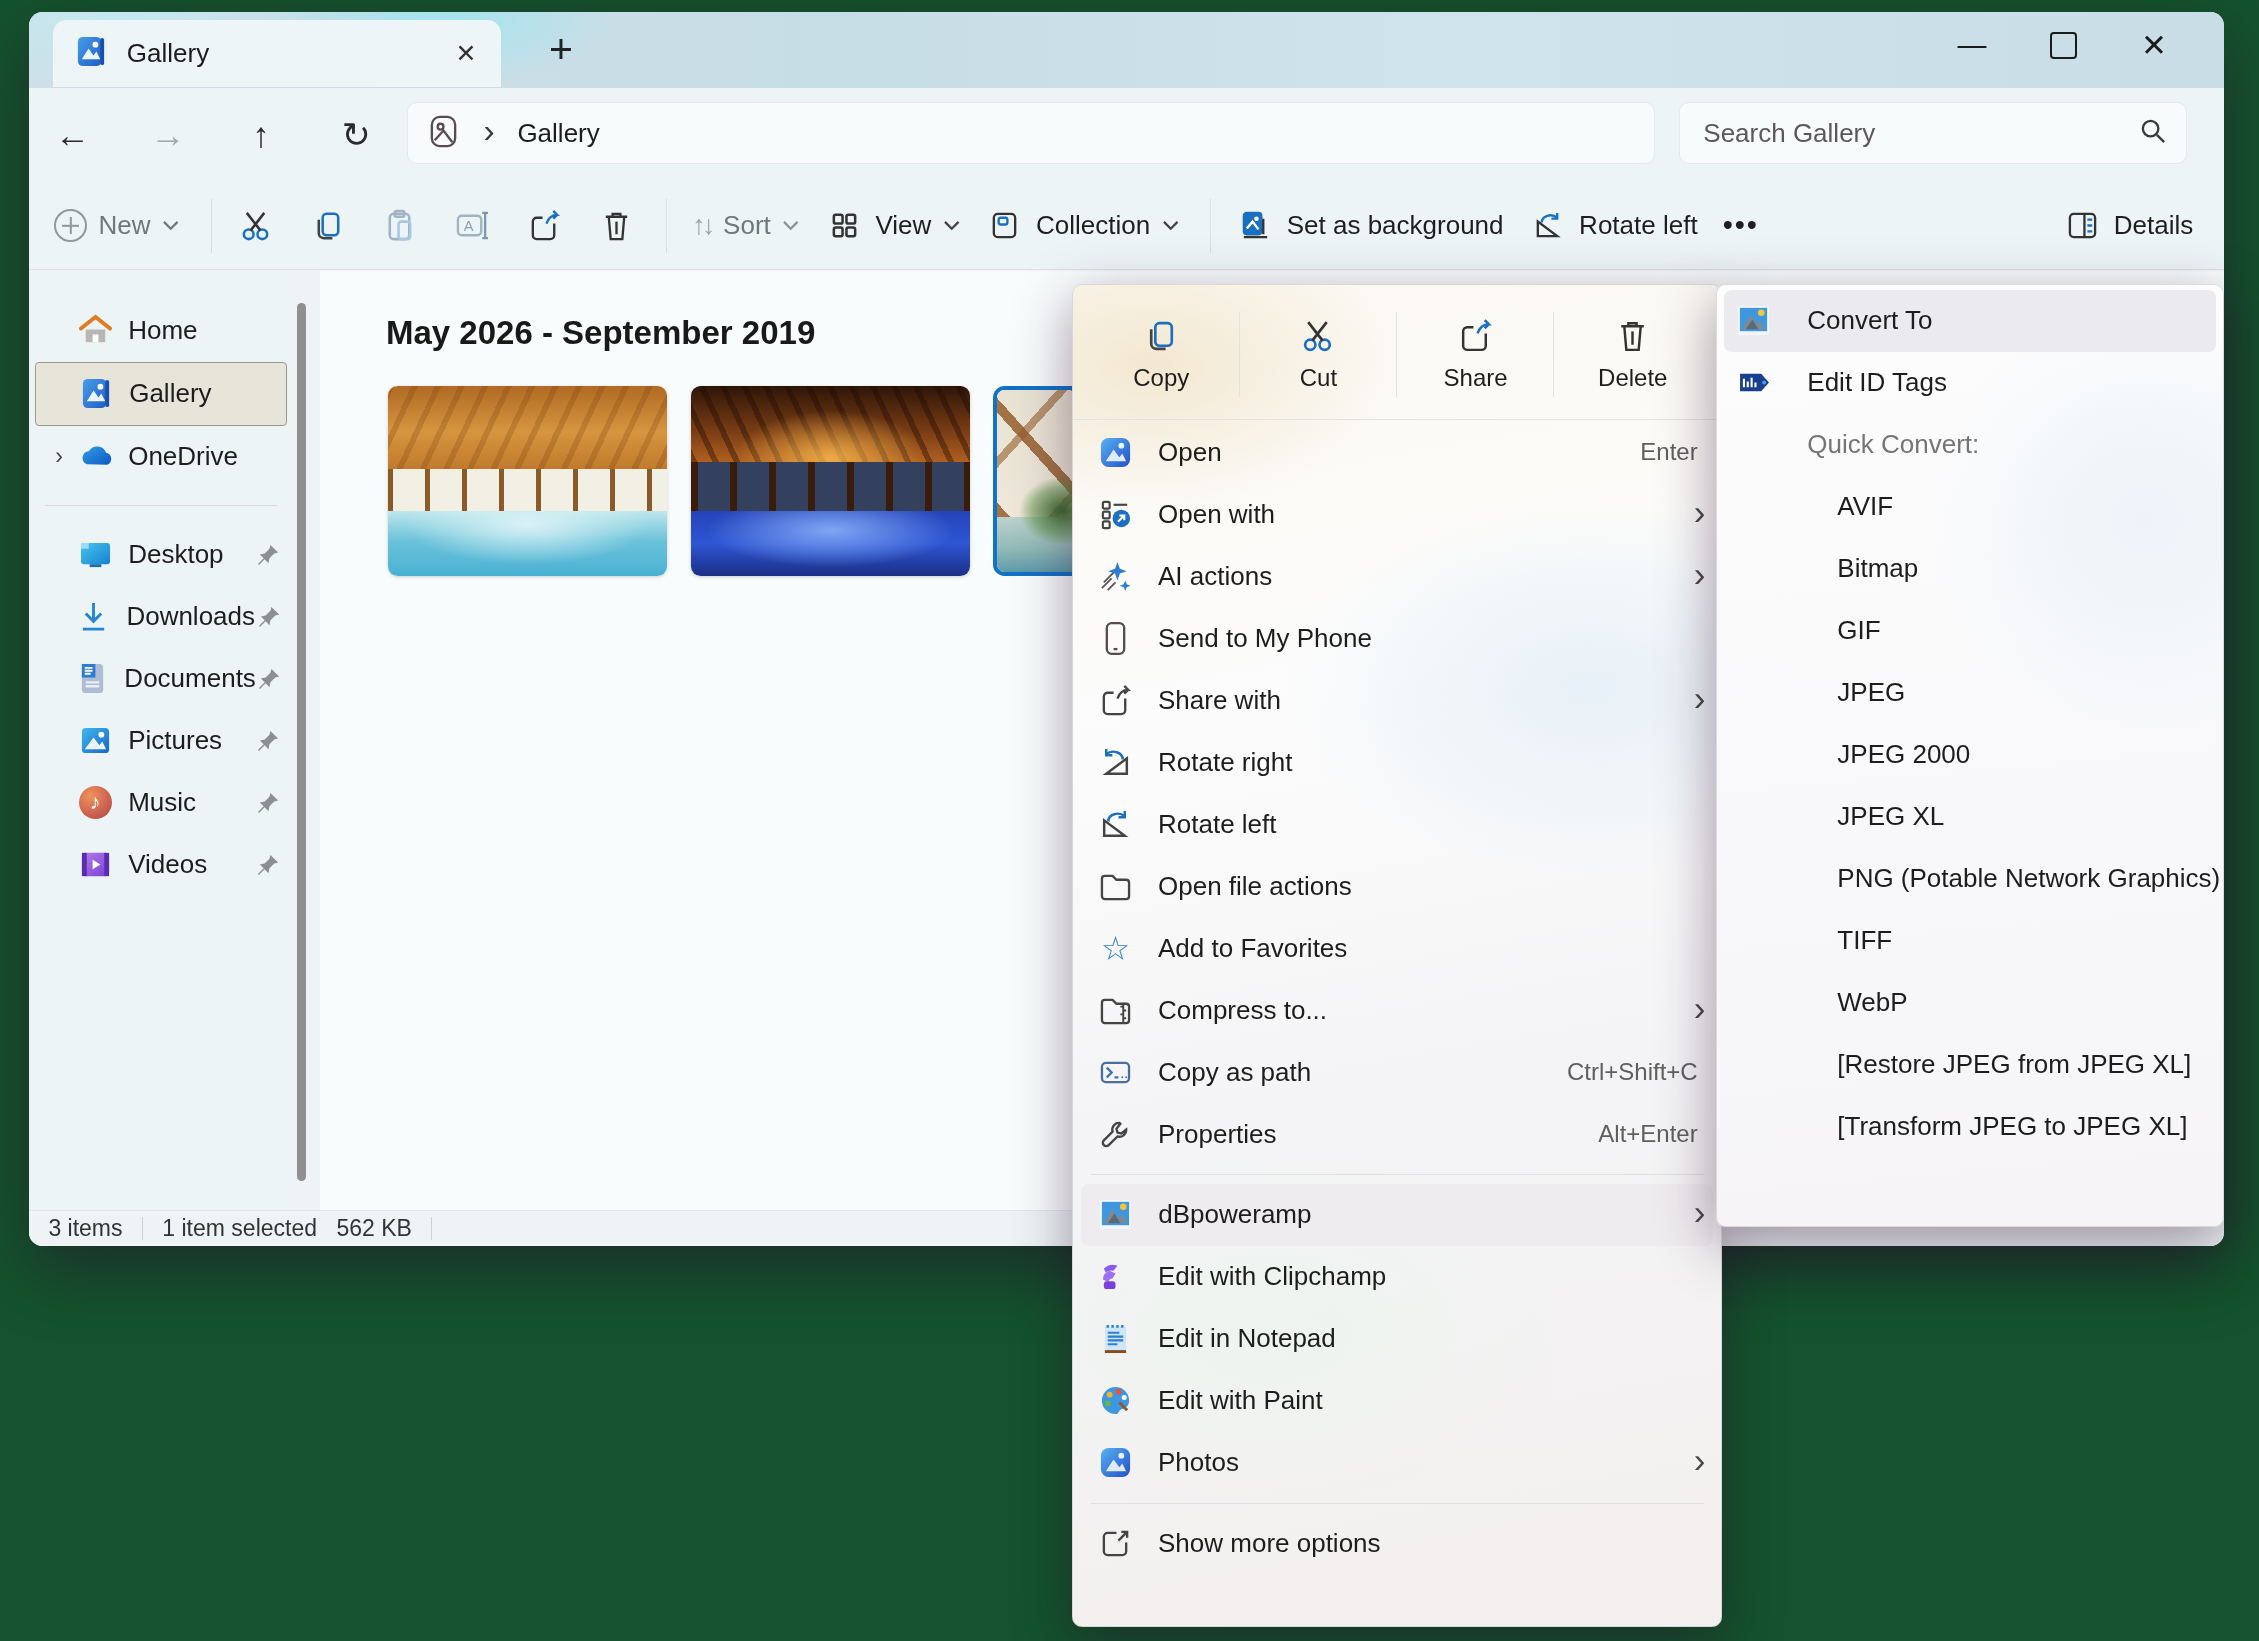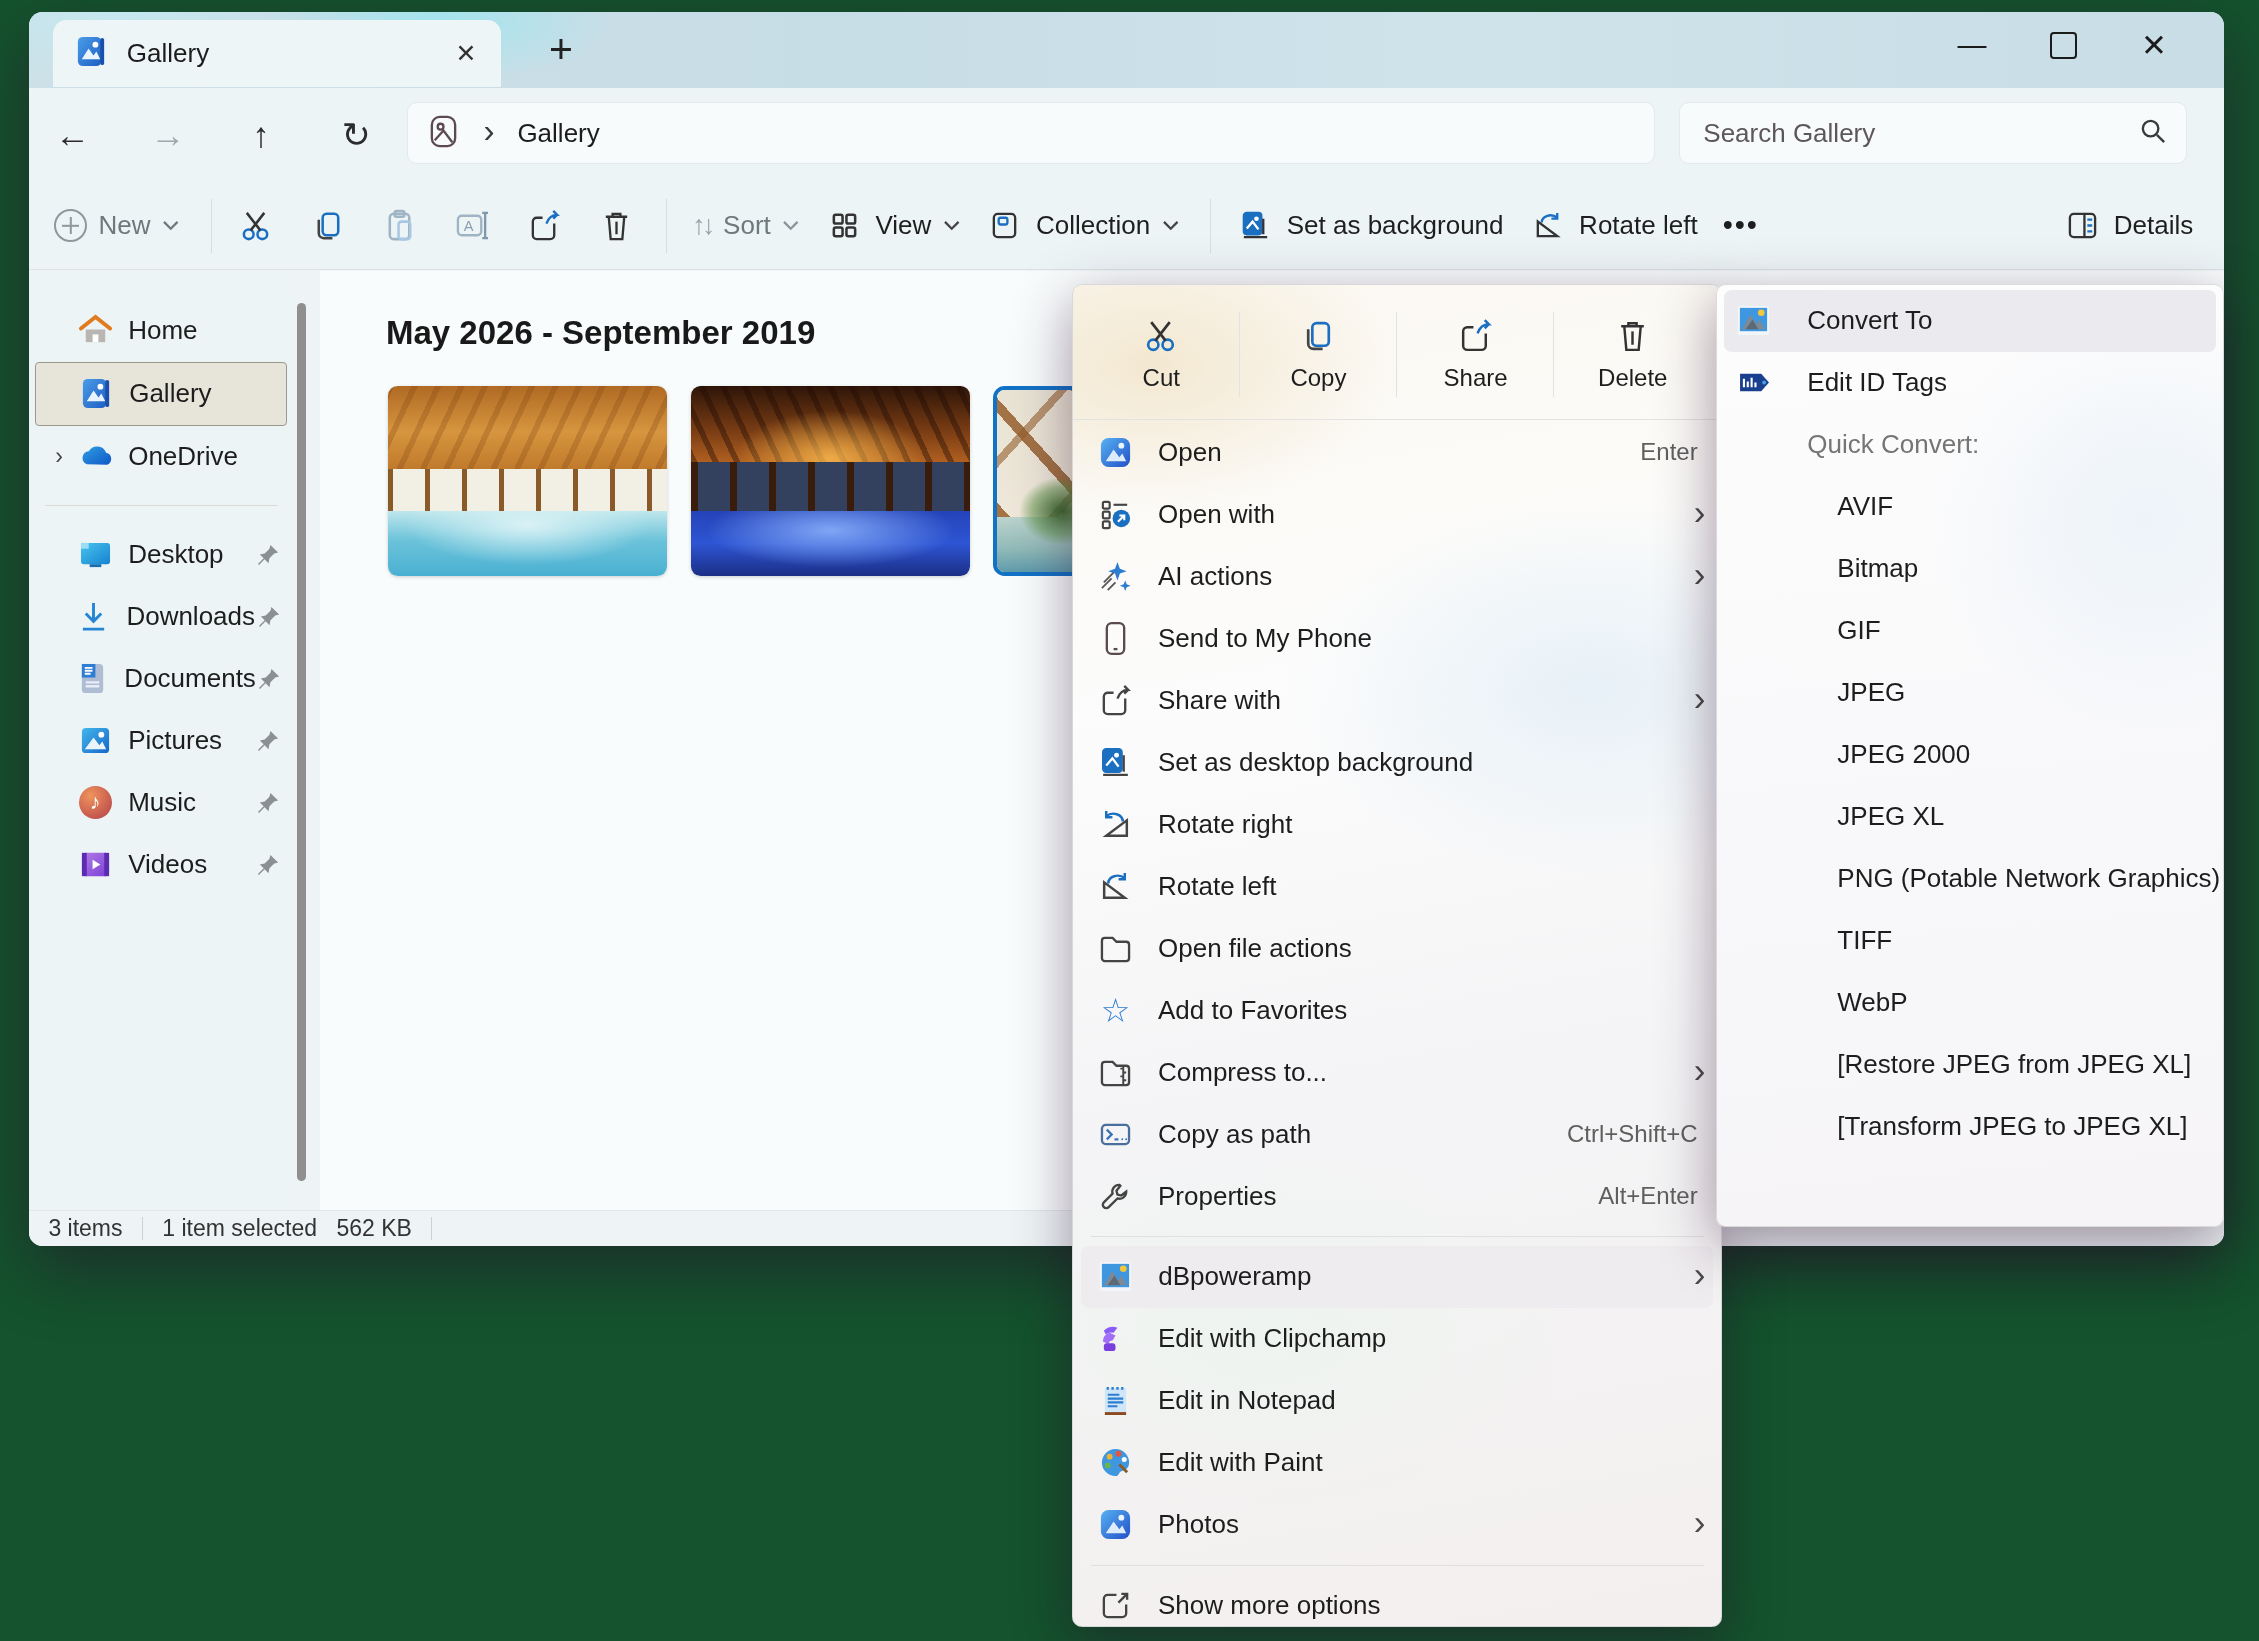--- a/index.html
+++ b/index.html
@@ -500,32 +500,32 @@
       <span class="st-text">1 item selected</span>
       <span class="st-text">562 KB</span>
       <span class="st-div"></span>
     </div>
   </div>
 
   <div class="cmenu">
     <div class="cmd-row">
       <div class="cmd">
         <svg width="37" height="37" viewBox="0 0 36 36" fill="none" stroke="#1b6fc0" stroke-width="2.6">
+          <rect x="12" y="6" width="16" height="22" rx="4"></rect>
+            <path d="M8 12 v14 a5 5 0 0 0 5 5 h9" stroke="#444"></path>
+          </svg>
+        <span class="cmd-label">Copy</span>
+      </div>
+      <div class="cmd">
+        <svg width="37" height="37" viewBox="0 0 36 36" fill="none" stroke="#1b6fc0" stroke-width="2.6">
           <circle cx="10" cy="27" r="5"></circle>
             <circle cx="24" cy="27" r="5"></circle>
             <path d="M12 23 L26 5 M22 23 L8 5" stroke="#333"></path>
           </svg>
         <span class="cmd-label">Cut</span>
-      </div>
-      <div class="cmd">
-        <svg width="37" height="37" viewBox="0 0 36 36" fill="none" stroke="#1b6fc0" stroke-width="2.6">
-          <rect x="12" y="6" width="16" height="22" rx="4"></rect>
-            <path d="M8 12 v14 a5 5 0 0 0 5 5 h9" stroke="#444"></path>
-          </svg>
-        <span class="cmd-label">Copy</span>
       </div>
       <div class="cmd">
         <svg width="37" height="37" viewBox="0 0 36 36" fill="none" stroke="#333" stroke-width="2.4">
           <path d="M28 16 v12 a4 4 0 0 1 -4 4 H10 a4 4 0 0 1 -4 -4 V14 a4 4 0 0 1 4 -4 h6"></path>
           <path d="M20 16 c2 -6 6 -9 11 -9 l-4 -4 M31 7 l-4 4" stroke="#1b6fc0"></path>
           </svg>
         <span class="cmd-label">Share</span>
       </div>
       <div class="cmd">
         <svg width="35" height="37" viewBox="0 0 34 36" fill="none" stroke="#333" stroke-width="2.4">
@@ -593,31 +593,20 @@
         <svg width="35" height="35" viewBox="0 0 36 36" fill="none" stroke="#444" stroke-width="2.4">
           <path d="M28 16 v12 a4 4 0 0 1 -4 4 H10 a4 4 0 0 1 -4 -4 V14 a4 4 0 0 1 4 -4 h6"></path>
           <path d="M20 16 c2 -6 6 -9 11 -9 l-4 -4 M31 7 l-4 4"></path>
           </svg>
       </span>
       <span class="mlabel">Share with</span>
       <span class="mchev">›</span>
     </div>
     <div class="mrow">
       <span class="mi">
-        <svg width="35" height="35" viewBox="0 0 34 34" fill="none" stroke="#444" stroke-width="2.2">
-          <rect x="5" y="4" width="18" height="22" rx="3" fill="#1b6fc0" stroke="#1b6fc0"></rect>
-          <path d="M8 20 L14 13 L20 21" stroke="#fff"></path>
-            <circle cx="18" cy="10" r="2.4" fill="#fff" stroke="none"></circle>
-          <path d="M5 29 h24 M25 10 v16" stroke="#444"></path>
-          </svg>
-      </span>
-      <span class="mlabel">Set as desktop background</span>
-    </div>
-    <div class="mrow">
-      <span class="mi">
         <svg width="35" height="35" viewBox="0 0 34 34" fill="none" stroke-width="2.4">
           <path d="M24 14 C24 7 14 4 8 9" stroke="#1b6fc0"></path>
             <path d="M8 4 v6 h6" stroke="#1b6fc0"></path>
           <path d="M28 28 L8 28 L28 13 Z" stroke="#444"></path>
           </svg>
       </span>
       <span class="mlabel">Rotate right</span>
     </div>
     <div class="mrow">
       <span class="mi">

